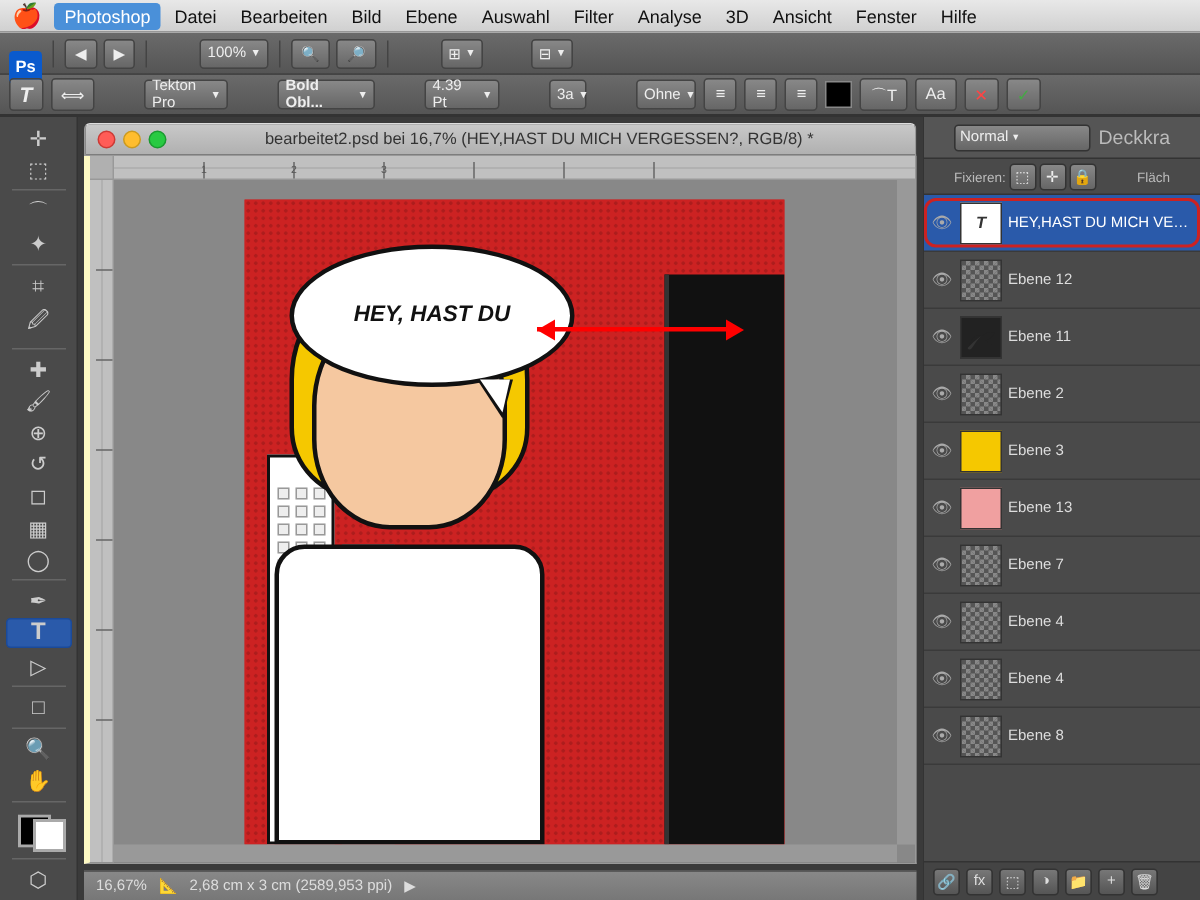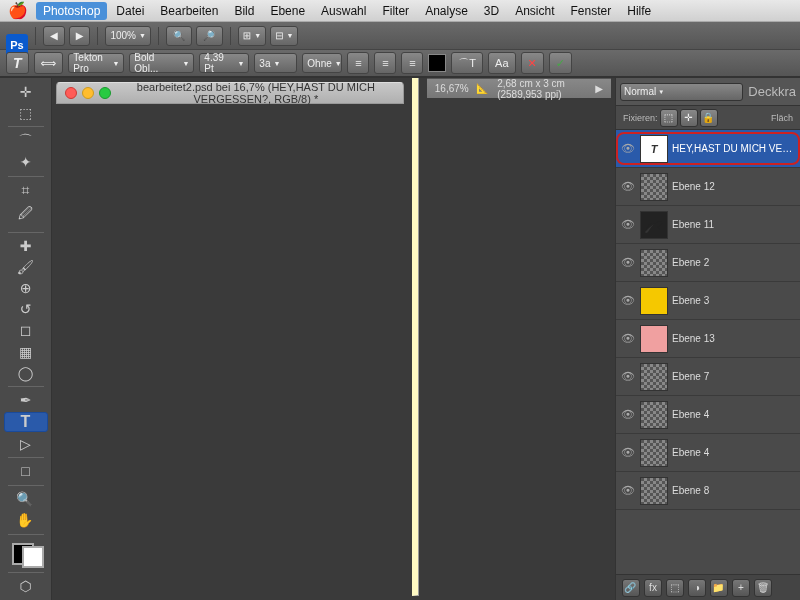--- a/index.html
+++ b/index.html
@@ -82,20 +82,21 @@
       border: 1px solid #444;
       border-radius: 3px;
       color: #eee;
       font-size: 10px;
       padding: 1px 4px;
       height: 20px;
       display: flex;
       align-items: center;
       gap: 3px;
       cursor: pointer;
+      margin-left: 28px;
     }
     .tb-dropdown::after {
       content: '▼';
       font-size: 7px;
     }
 
     
     #optionsbar {
       width: 800px;
       height: 28px;
@@ -163,21 +164,21 @@
       height: 1px;
       background: #666;
       margin: 2px 0;
     }
 
     
     #canvas-area {
       flex: 1;
       background: #3a3a3a;
       display: flex;
-      flex-direction: row;
+      flex-direction: column;
       overflow: hidden;
       position: relative;
     }
 
     
     #doc-titlebar {
       height: 22px;
       background: linear-gradient(to bottom, #c8c8c8, #b0b0b0);
       border-bottom: 1px solid #999;
       border-top: 1px solid #ddd;
@@ -202,21 +203,21 @@
       color: #333;
       flex: 1;
       text-align: center;
     }
 
     
     #canvas-doc {
       flex: 1;
       background: #6a6a6a;
       margin: 0 4px 4px 4px;
-      border-left: 6px solid #fef9c3;
+      border-left: 4px solid #fef9c3;
       border-right: 1px solid #999;
       border-bottom: 1px solid #999;
       overflow: hidden;
       position: relative;
     }
 
     
     #ruler-corner {
       position: absolute;
       top: 0; left: 0;
@@ -519,21 +520,21 @@
       color: white;
     }
 
     
     #layers-controls {
       height: 28px;
       background: #555;
       border-bottom: 1px solid #333;
       display: flex;
       align-items: center;
-      padding: 0 4px;
+      padding: 0 20px;
       gap: 3px;
     }
     .lc-dropdown {
       background: linear-gradient(to bottom, #888, #666);
       border: 1px solid #333;
       border-radius: 3px;
       color: #eee;
       font-size: 10px;
       padding: 1px 3px;
       height: 18px;
@@ -565,21 +566,21 @@
       margin-left: 2px;
     }
 
     
     #opacity-row {
       height: 24px;
       background: #4a4a4a;
       border-bottom: 1px solid #333;
       display: flex;
       align-items: center;
-      padding: 0 7px;
+      padding: 0 20px;
       gap: 2px;
     }
     .op-label {
       color: #bbb;
       font-size: 9px;
     }
 
     
     #layers-list {
       flex: 1;
@@ -740,23 +741,23 @@
   <div class="tb-btn">🔎</div>
   <div class="tb-separator"></div>
   <div class="tb-dropdown">⊞</div>
   <div class="tb-dropdown">⊟</div>
 </div>
 
 <div id="optionsbar">
   <div class="opt-btn" style="font-style:italic;font-weight:bold;font-size:14px;">T</div>
   <div class="opt-btn">⟺</div>
   <div class="tb-dropdown" style="width:56px;">Tekton Pro</div>
-  <div class="tb-dropdown" style="width:65px;">Bold Obl...</div>
+  <div class="tb-dropdown" style="width:65px;font-weight:bold;">Bold Obl...</div>
   <div class="tb-dropdown" style="width:50px;">4.39 Pt</div>
-  <div class="tb-dropdown" style="width:43px;">3a</div>
+  <div class="tb-dropdown" style="width:25px;">3a</div>
   <div class="tb-dropdown" style="width:40px;">Ohne</div>
   <div class="opt-btn">≡</div>
   <div class="opt-btn">≡</div>
   <div class="opt-btn">≡</div>
   <div style="width:18px;height:18px;background:#000;border:1px solid #888;flex-shrink:0;"></div>
   <div class="opt-btn">⌒T</div>
   <div class="opt-btn">Aa</div>
   <div class="opt-btn" style="color:#ff4444;">✕</div>
   <div class="opt-btn" style="color:#44aa44;">✓</div>
 </div>

